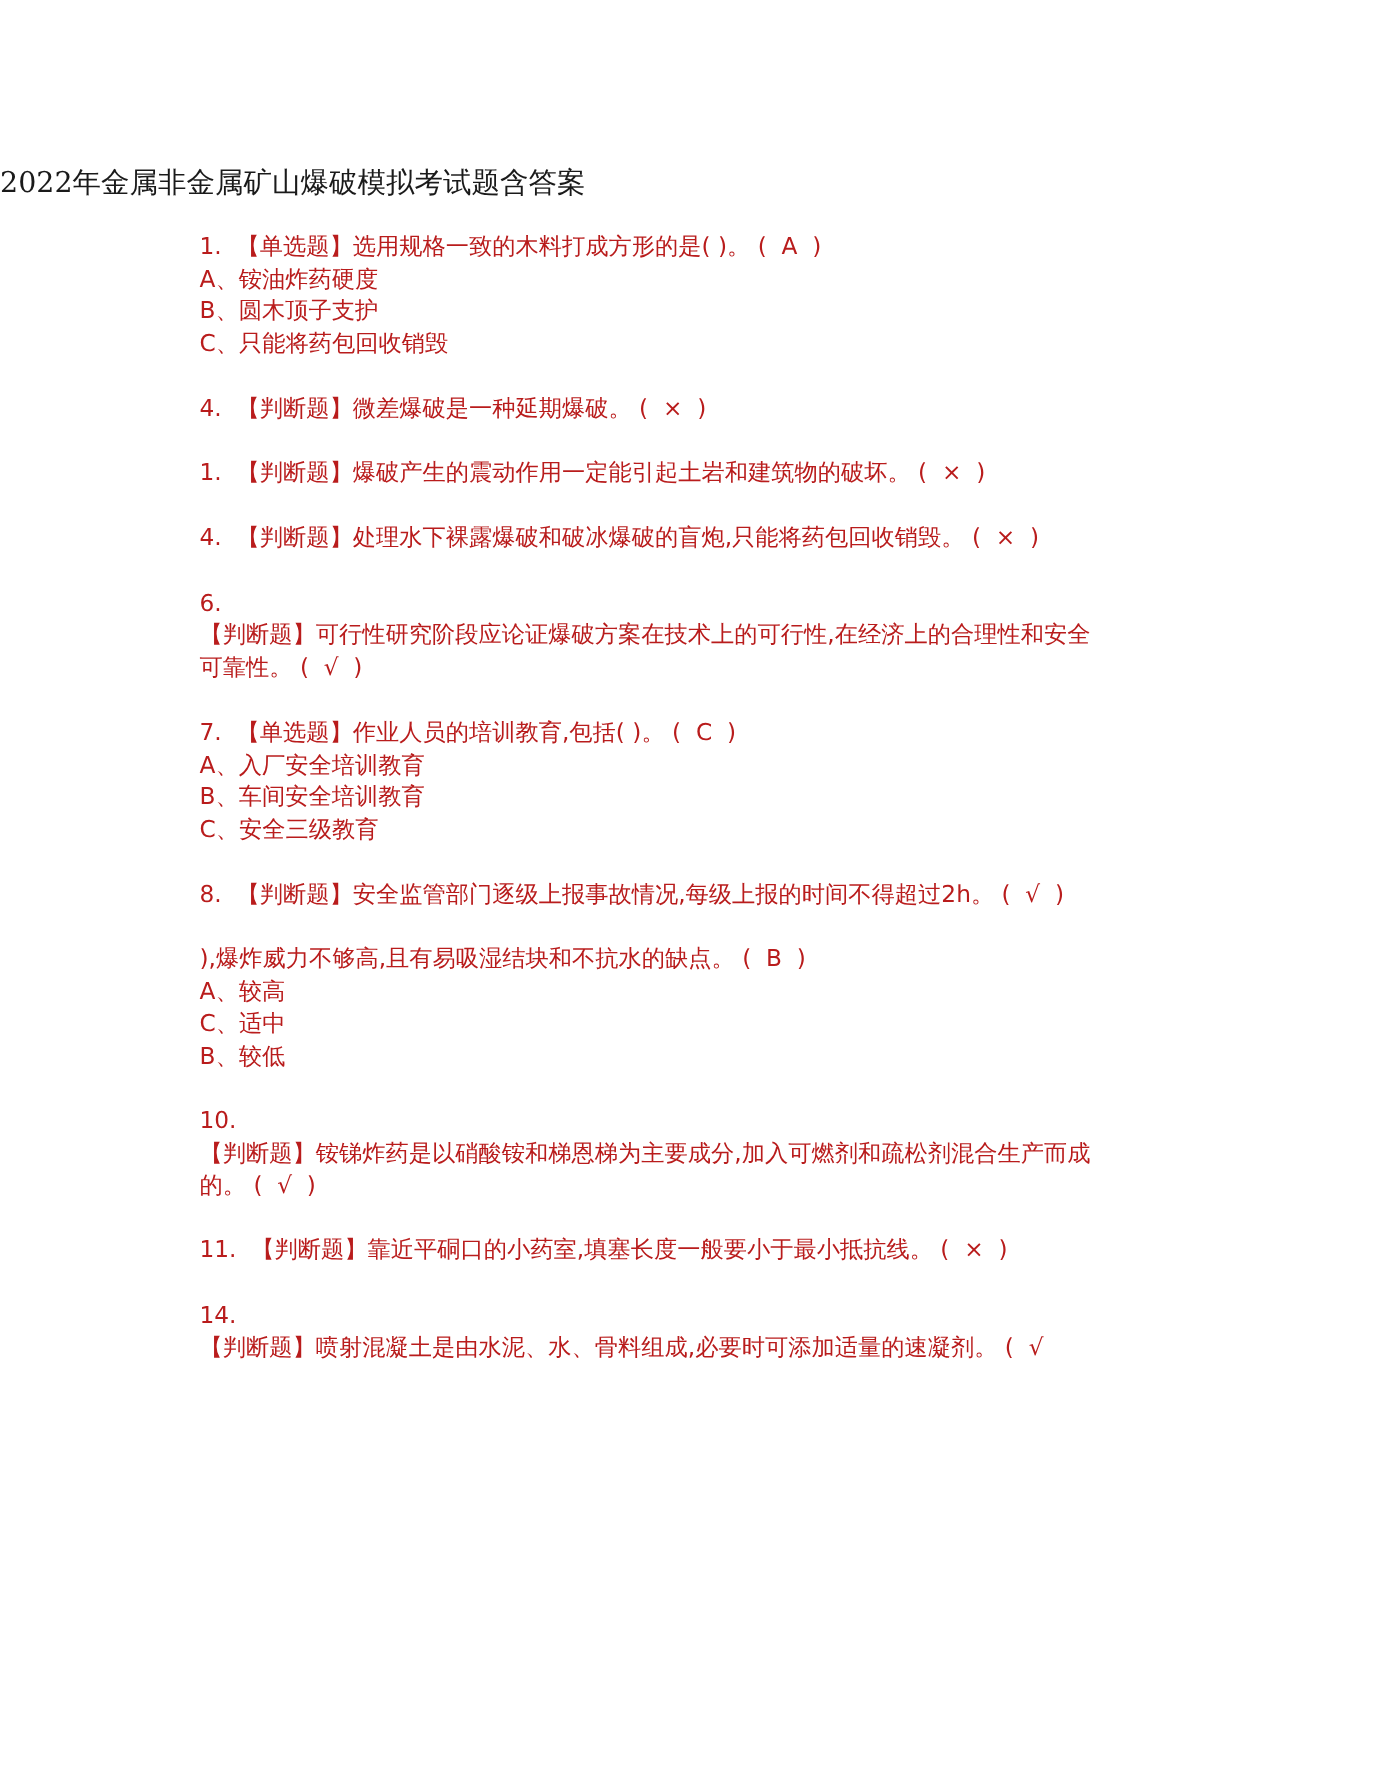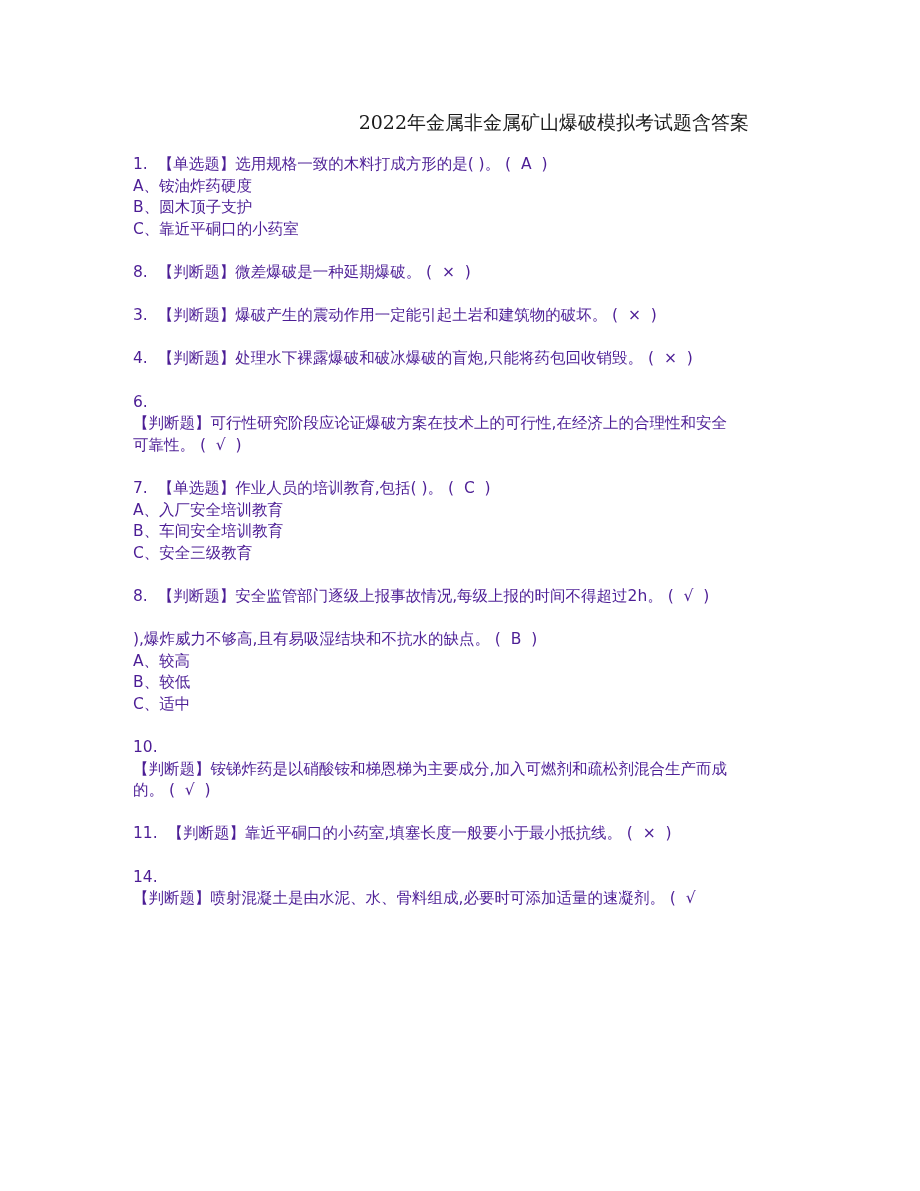--- a/index.html
+++ b/index.html
@@ -12,65 +12,65 @@
       height: 1191px;
       position: relative;
       overflow: hidden;
       color: #111111;
     }
     .title {
       position: absolute;
       top: 108px;
       left: 0;
       width: 749px;
-      text-align: right;
+      text-align: left;
       font-family: "DejaVu Serif", "Liberation Serif", serif;
       font-size: 19px;
       line-height: 28px;
       color: #1a1a1a;
       letter-spacing: 0px;
     }
     .content {
       position: absolute;
       top: 154px;
       left: 133px;
       width: 660px;
       font-family: "DejaVu Sans", "Liberation Sans", sans-serif;
       font-size: 15.5px;
       line-height: 21.6px;
-      color: #4c1d95;
+      color: #b91c1c;
     }
     .q {
       margin: 0 0 21.6px 0;
     }
     .line {
       display: block;
       white-space: pre;
       height: 21.6px;
     }
   </style>
 </head>
 <body>
 
 <div class="title">2022年金属非金属矿山爆破模拟考试题含答案</div>
 
 <div class="content">
   <div class="q">
     <span class="line">1.  【单选题】选用规格一致的木料打成方形的是( )。 (  A  )</span>
     <span class="line">A、铵油炸药硬度</span>
     <span class="line">B、圆木顶子支护</span>
-    <span class="line">C、靠近平硐口的小药室</span>
+    <span class="line">C、只能将药包回收销毁</span>
   </div>
 
   <div class="q">
-    <span class="line">8.  【判断题】微差爆破是一种延期爆破。 (  ×  )</span>
+    <span class="line">4.  【判断题】微差爆破是一种延期爆破。 (  ×  )</span>
   </div>
 
   <div class="q">
-    <span class="line">3.  【判断题】爆破产生的震动作用一定能引起土岩和建筑物的破坏。 (  ×  )</span>
+    <span class="line">1.  【判断题】爆破产生的震动作用一定能引起土岩和建筑物的破坏。 (  ×  )</span>
   </div>
 
   <div class="q">
     <span class="line">4.  【判断题】处理水下裸露爆破和破冰爆破的盲炮,只能将药包回收销毁。 (  ×  )</span>
   </div>
 
 
   <div class="q">
     <span class="line">6.</span>
     <span class="line">【判断题】可行性研究阶段应论证爆破方案在技术上的可行性,在经济上的合理性和安全</span>
@@ -84,22 +84,22 @@
     <span class="line">C、安全三级教育</span>
   </div>
 
   <div class="q">
     <span class="line">8.  【判断题】安全监管部门逐级上报事故情况,每级上报的时间不得超过2h。 (  √  )</span>
   </div>
 
   <div class="q">
     <span class="line">),爆炸威力不够高,且有易吸湿结块和不抗水的缺点。 (  B  )</span>
     <span class="line">A、较高</span>
+    <span class="line">C、适中</span>
     <span class="line">B、较低</span>
-    <span class="line">C、适中</span>
   </div>
 
   <div class="q">
     <span class="line">10.</span>
     <span class="line">【判断题】铵锑炸药是以硝酸铵和梯恩梯为主要成分,加入可燃剂和疏松剂混合生产而成</span>
     <span class="line">的。 (  √  )</span>
   </div>
 
   <div class="q">
     <span class="line">11.  【判断题】靠近平硐口的小药室,填塞长度一般要小于最小抵抗线。 (  ×  )</span>

